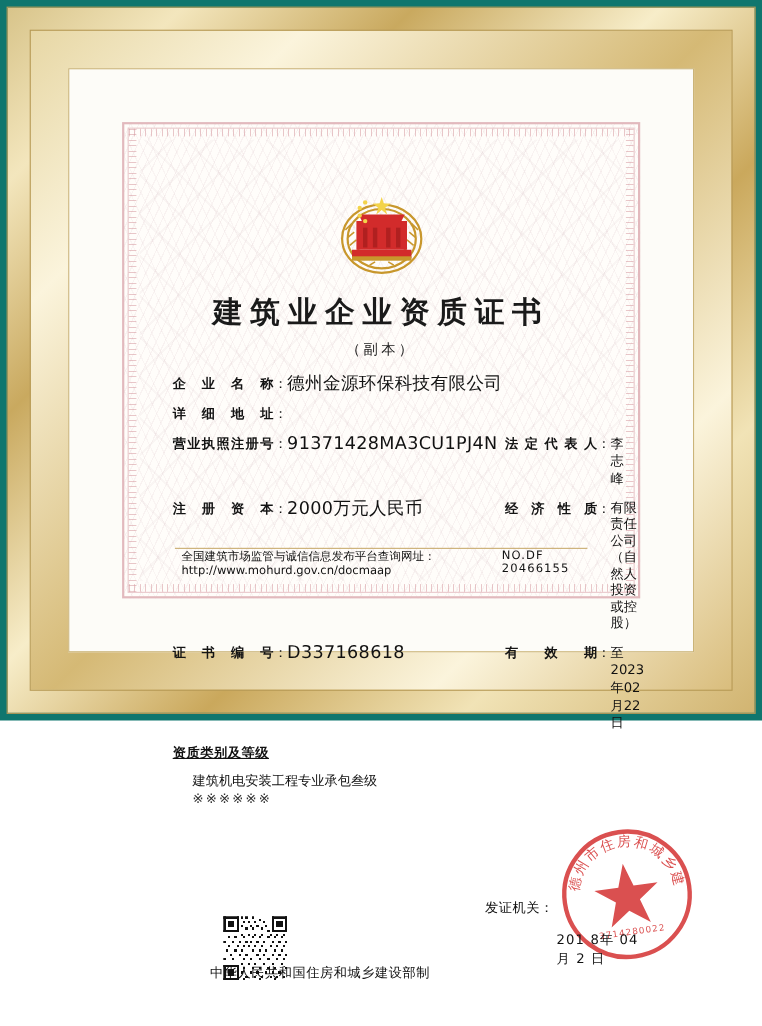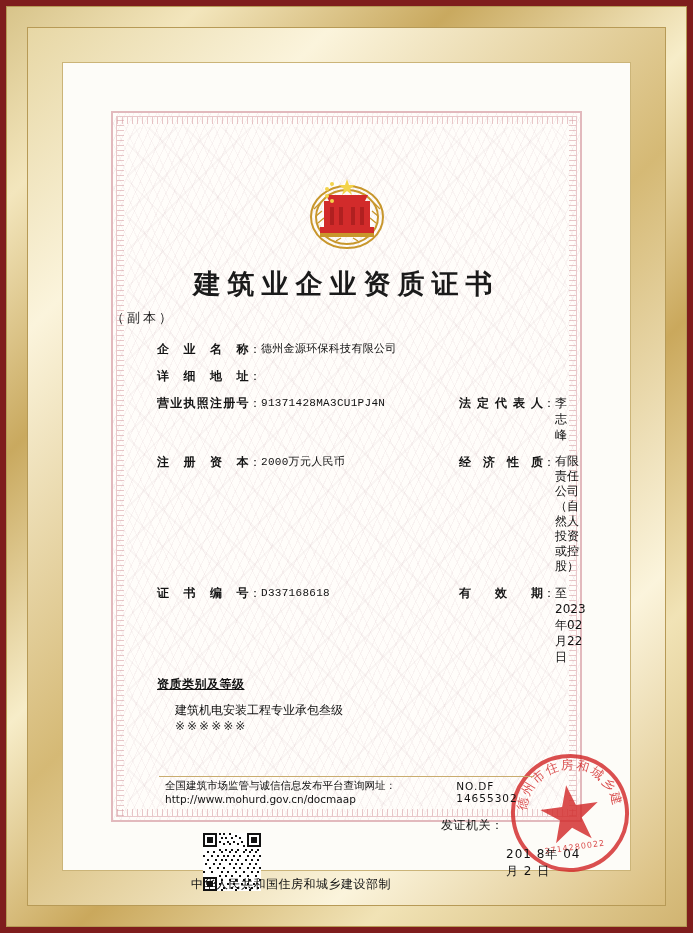--- a/index.html
+++ b/index.html
@@ -11,22 +11,22 @@
     width: 693px;
     height: 933px;
     font-family: "Liberation Sans", sans-serif;
     overflow: hidden;
   }
 
   
   .cert-page {
     position: relative;
     width: 693px;
-    height: 933px;
-    background: #7f1d1d;
+    height: 655px;
+    background: #0f766e;
     box-sizing: border-box;
   }
 
   .frame-outer {
     position: absolute;
     left: 6px;
     top: 6px;
     right: 6px;
     bottom: 6px;
     background:
@@ -130,21 +130,21 @@
     font-family: "DejaVu Serif", "Liberation Serif", serif;
     font-size: 27px;
     font-weight: bold;
     letter-spacing: 7px;
     color: #1a1a1a;
   }
   .cert-subtitle {
     position: absolute;
     left: 0; right: 0;
     top: 198px;
-    text-align: left;
+    text-align: center;
     font-family: Liberation Sans, sans-serif;
     font-size: 13px;
     letter-spacing: 3px;
     color: #1a1a1a;
   }
 
   
   .fields {
     position: absolute;
     left: 46px;
@@ -166,24 +166,23 @@
     text-align: justify;
     text-align-last: justify;
     font-size: 12px;
     letter-spacing: 0.5px;
     font-weight: bold;
     color: #141414;
   }
   .colon { flex: 0 0 10px; text-align: center; }
   .fv {
     flex: 1 1 auto;
-    font-size: 11px;
+    font-size: 16px;
     color: #111;
     letter-spacing: 0.3px;
-    font-family: Liberation Mono, monospace;
   }
   .fv-fixed-1 {
     flex: 0 0 198px;
   }
   .fl-2 {
     width: 84px;
     flex: 0 0 84px;
     text-align: justify;
     text-align-last: justify;
     font-weight: bold;
@@ -268,21 +267,21 @@
 
   
   .bottom-bar {
     position: absolute;
     left: 48px;
     right: 48px;
     bottom: 16px;
     height: 30px;
     border-top: 1px solid #c9ac6f;
     display: flex;
-    align-items: center;
+    align-items: flex-start;
     justify-content: space-between;
     font-family: "DejaVu Sans", "Liberation Sans", sans-serif;
     font-size: 10.5px;
     color: #111;
     padding: 0 6px;
     box-sizing: border-box;
   }
   .bottom-left { letter-spacing: 0; }
   .bottom-right { letter-spacing: 1px; }
 </style>
@@ -520,20 +519,20 @@
 
           <div class="issue-row">
             <span>发证机关</span><span>：</span>
           </div>
           <div class="issue-date">201  8年   04月   2 日</div>
 
           <div class="ministry">中华人民共和国住房和城乡建设部制</div>
 
           <div class="bottom-bar">
             <div class="bottom-left">全国建筑市场监管与诚信信息发布平台查询网址：http://www.mohurd.gov.cn/docmaap</div>
-            <div class="bottom-right">NO.DF  14655302</div>
+            <div class="bottom-right">NO.DF  20466155</div>
           </div>
 
         </div>
       </div>
     </div>
   </div>
 </div>
 
 </body></html>

